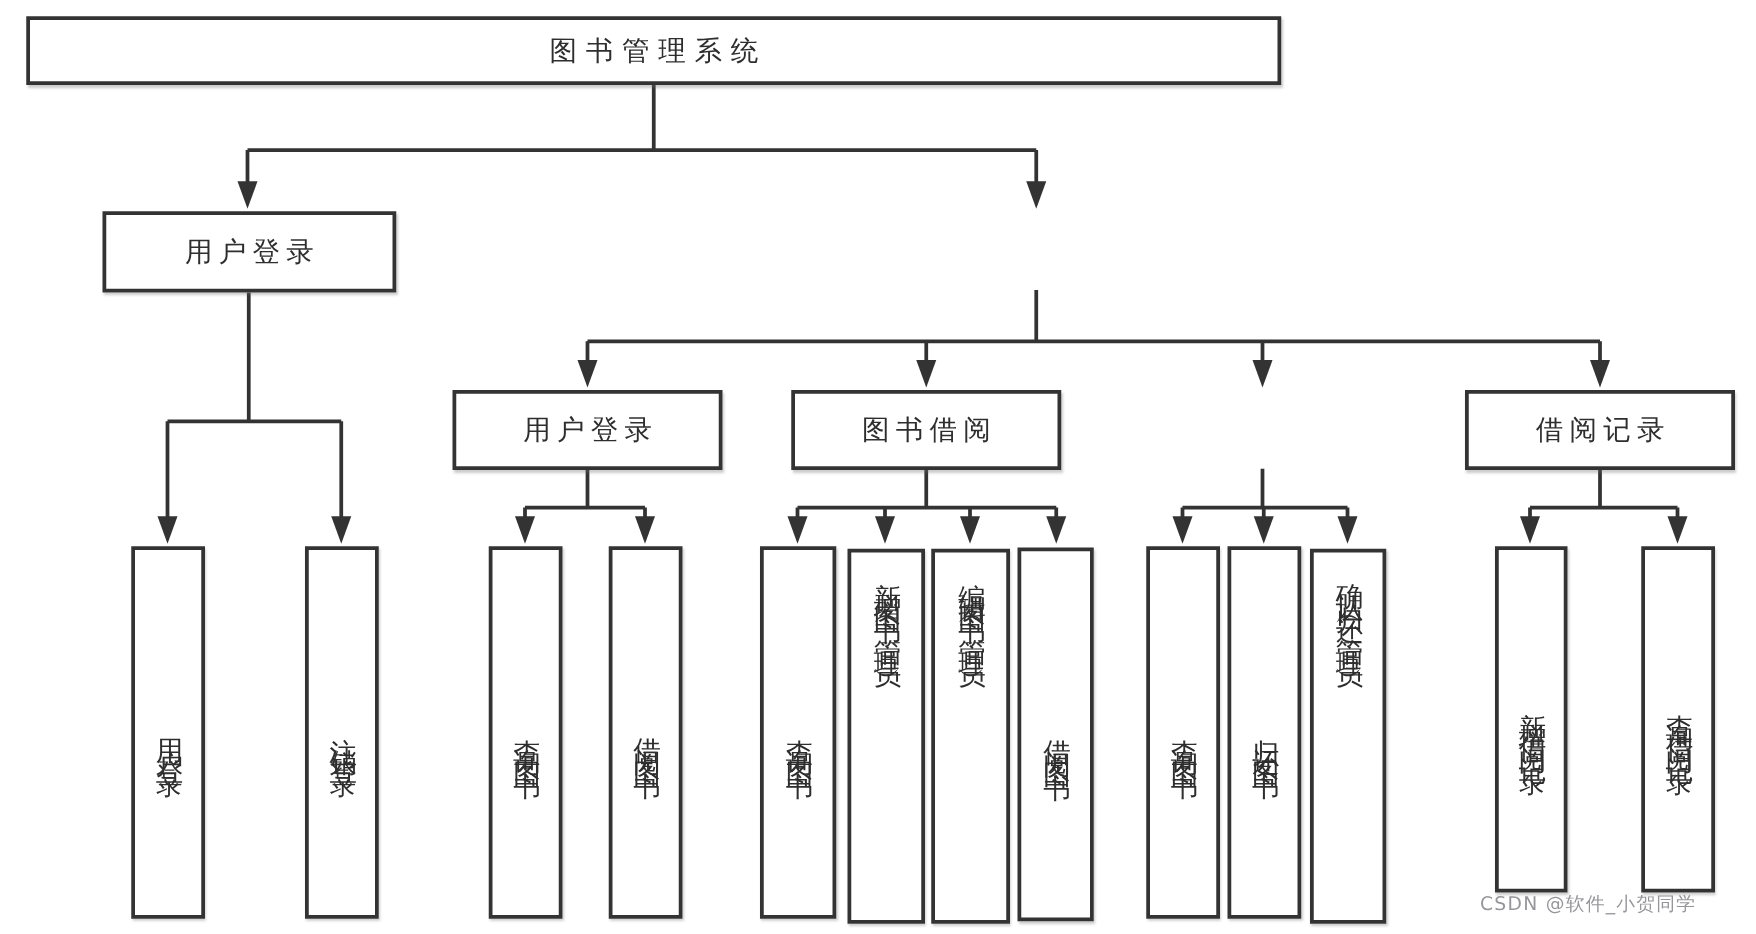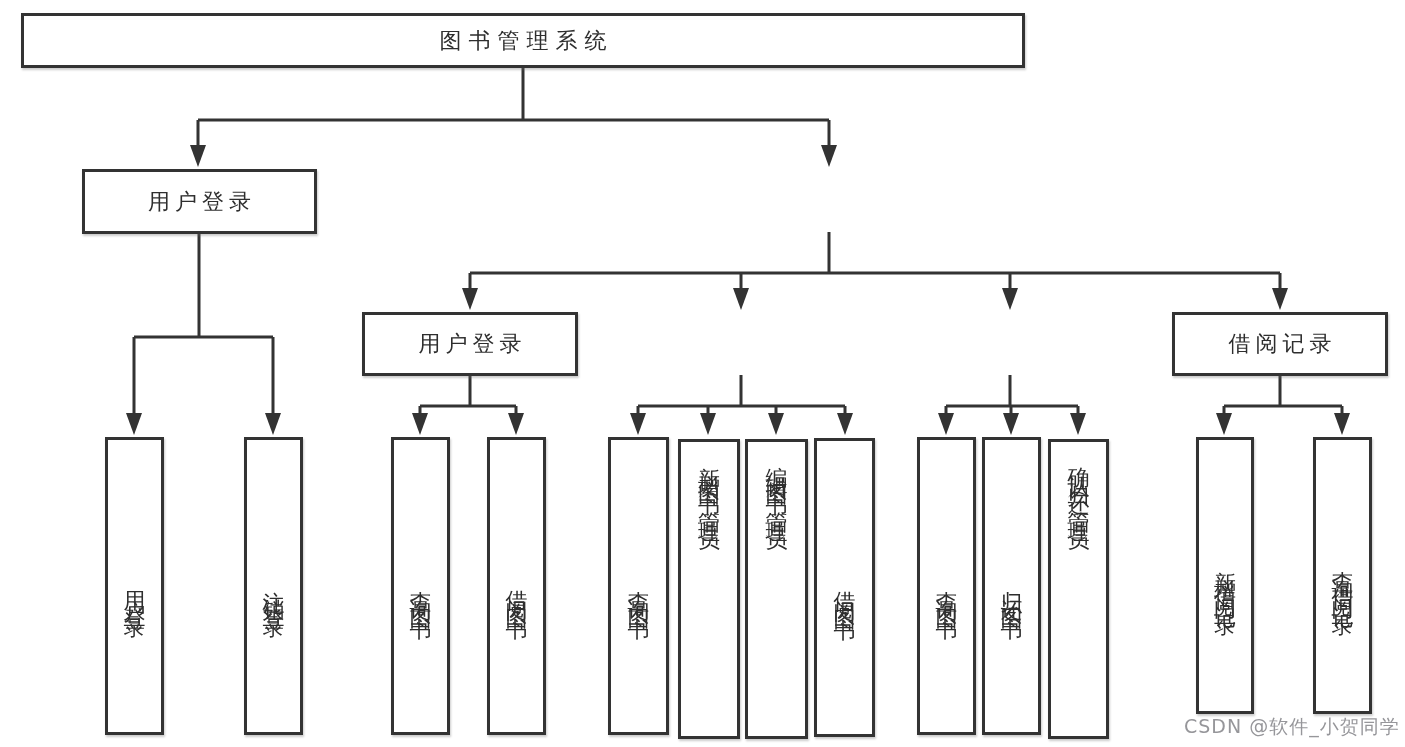--- a/index.html
+++ b/index.html
@@ -37,21 +37,21 @@
     line-height: 1;
     letter-spacing: 9px;
     padding-top: 9px;
   }
   .v.topalign { justify-content: flex-start; padding-top: 7px; }
   .watermark {
     position: absolute;
     left: 1184px;
     top: 714px;
     z-index: 3;
-    font-size: 19px;
+    font-size: 15px;
     letter-spacing: 1px;
     color: #96969a;
     white-space: nowrap;
   }
 </style>
 </head>
 <body>
 
 <div class="canvas">
 
@@ -93,20 +93,21 @@
       <polygon points="1224,435 1216,413 1232,413"></polygon>
       <polygon points="1342,435 1334,413 1350,413"></polygon>
     </g>
   </svg>
 
   <div class="node title" style="left:21px;top:13px;width:1004px;height:55px">图书管理系统</div>
 
   <div class="node h" style="left:82px;top:169px;width:235px;height:65px">用户登录</div>
 
   <div class="node h" style="left:362px;top:312px;width:216px;height:64px">用户登录</div>
+  <div class="node h" style="left:633px;top:312px;width:216px;height:64px">图书借阅</div>
   <div class="node h" style="left:1172px;top:312px;width:216px;height:64px">借阅记录</div>
 
   <div class="node v" style="left:105px;top:437px;width:59px;height:298px">用户登录</div>
   <div class="node v" style="left:244px;top:437px;width:59px;height:298px">注销登录</div>
 
   <div class="node v" style="left:391px;top:437px;width:59px;height:298px">查询图书</div>
   <div class="node v" style="left:487px;top:437px;width:59px;height:298px">借阅图书</div>
 
   <div class="node v" style="left:608px;top:437px;width:61px;height:298px">查询图书</div>
   <div class="node v topalign" style="left:678px;top:439px;width:62px;height:300px">新增图书（管理员）</div>

